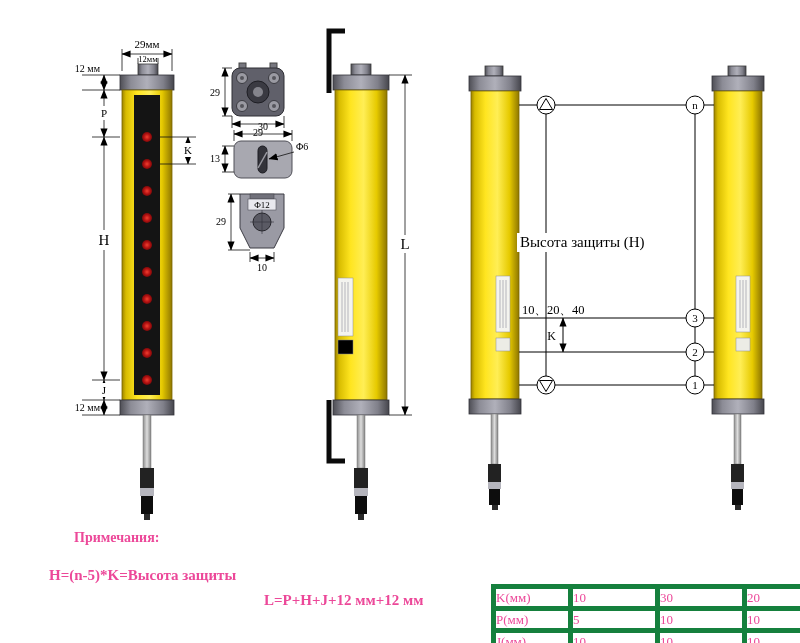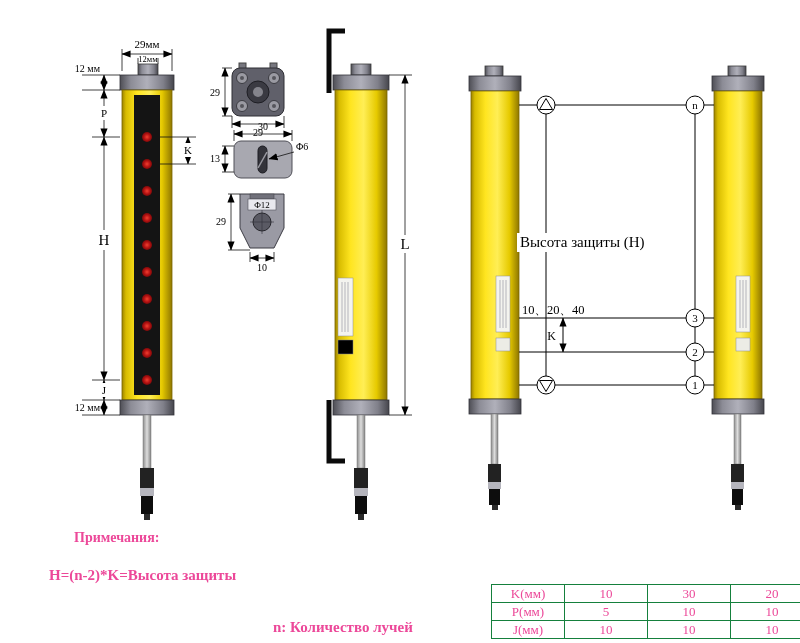--- a/index.html
+++ b/index.html
@@ -3,21 +3,21 @@
 <meta charset="utf-8">
 <style>
   html,body{margin:0;padding:0;background:#fff;}
   .canvas{position:relative;width:800px;height:643px;background:#ffffff;
           font-family:"Liberation Serif",serif;color:#ec4899;overflow:hidden;margin-left:36px;}
   .canvas svg{position:absolute;left:0;top:0;}
   .note{position:absolute;font-size:15px;white-space:nowrap;font-weight:bold;}
   .note-title{font-size:14px;}
   .spec-table{position:absolute;left:455px;top:584px;border-collapse:collapse;
               font-family:"Liberation Serif",serif;font-size:13px;}
-  .spec-table td{border:1px solid #15803d;text-align:center;padding:0;height:17px;}
+  .spec-table td{border:5px solid #15803d;text-align:left;padding:0;height:17px;}
   .spec-table td.lab{width:72px;}
   .spec-table td.val{width:82px;}
   text{font-family:"Liberation Serif",serif;fill:#000;}
 </style>
 </head>
 <body>
 
 <div class="canvas">
 
 <svg width="800" height="643" viewBox="0 0 800 643">
@@ -269,22 +269,22 @@
     <text x="659" y="356" font-size="11" text-anchor="middle">2</text>
     <text x="659" y="389" font-size="11" text-anchor="middle">1</text>
   </g>
   <rect x="481" y="233" width="150" height="19" fill="#fff"></rect>
   <text x="484" y="247" font-size="15" text-anchor="start">Высота защиты (H)</text>
   <text x="486" y="314" font-size="12.5" text-anchor="start">10、20、40</text>
   <text x="520" y="340" font-size="12" text-anchor="end">K</text>
 </svg>
 
 <div class="note note-title" style="left:38px;top:530px;">Примечания:</div>
-<div class="note" style="left:13px;top:567px;">H=(n-2)*K=Высота защиты</div>
-<div class="note" style="left:237px;top:619px;">n: Количество лучей</div>
+<div class="note" style="left:13px;top:567px;">H=(n-5)*K=Высота защиты</div>
+<div class="note" style="left:228px;top:592px;">L=P+H+J+12 мм+12 мм</div>
 
 <table class="spec-table">
   <tbody>
     <tr>
       <td class="lab">K(мм)</td>
       <td class="val">10</td>
       <td class="val">30</td>
       <td class="val">20</td>
     </tr>
     <tr>

